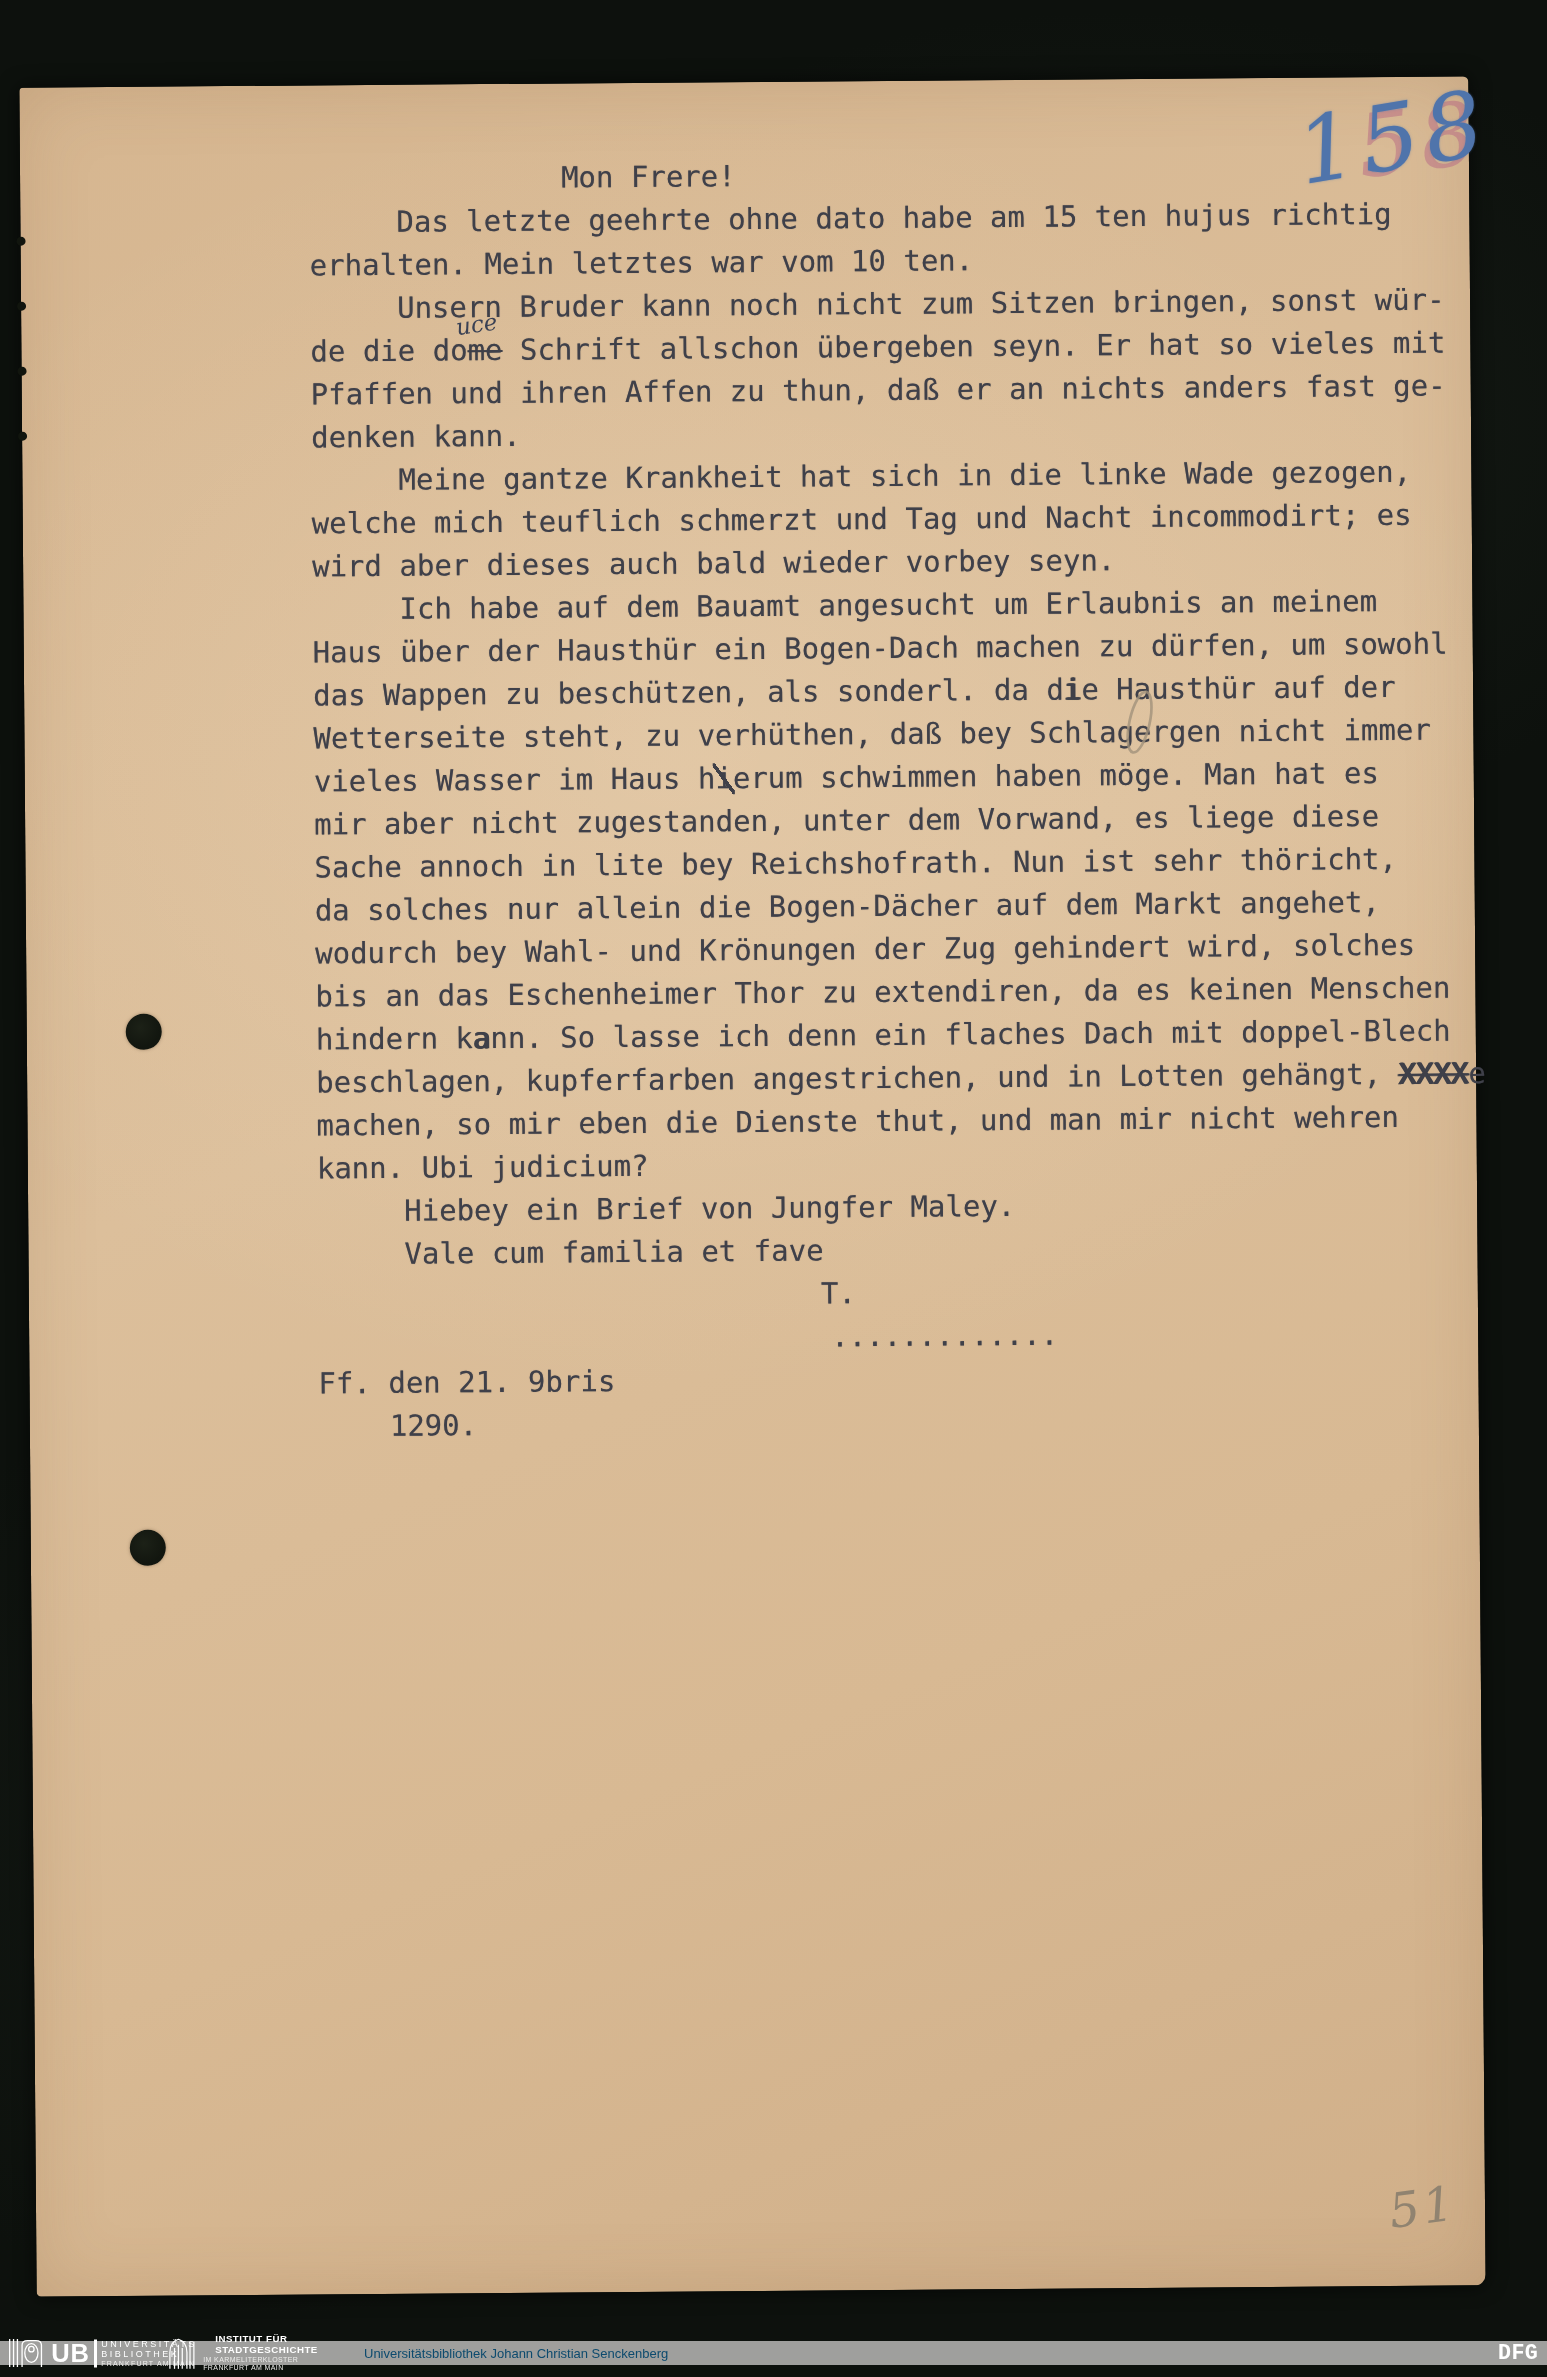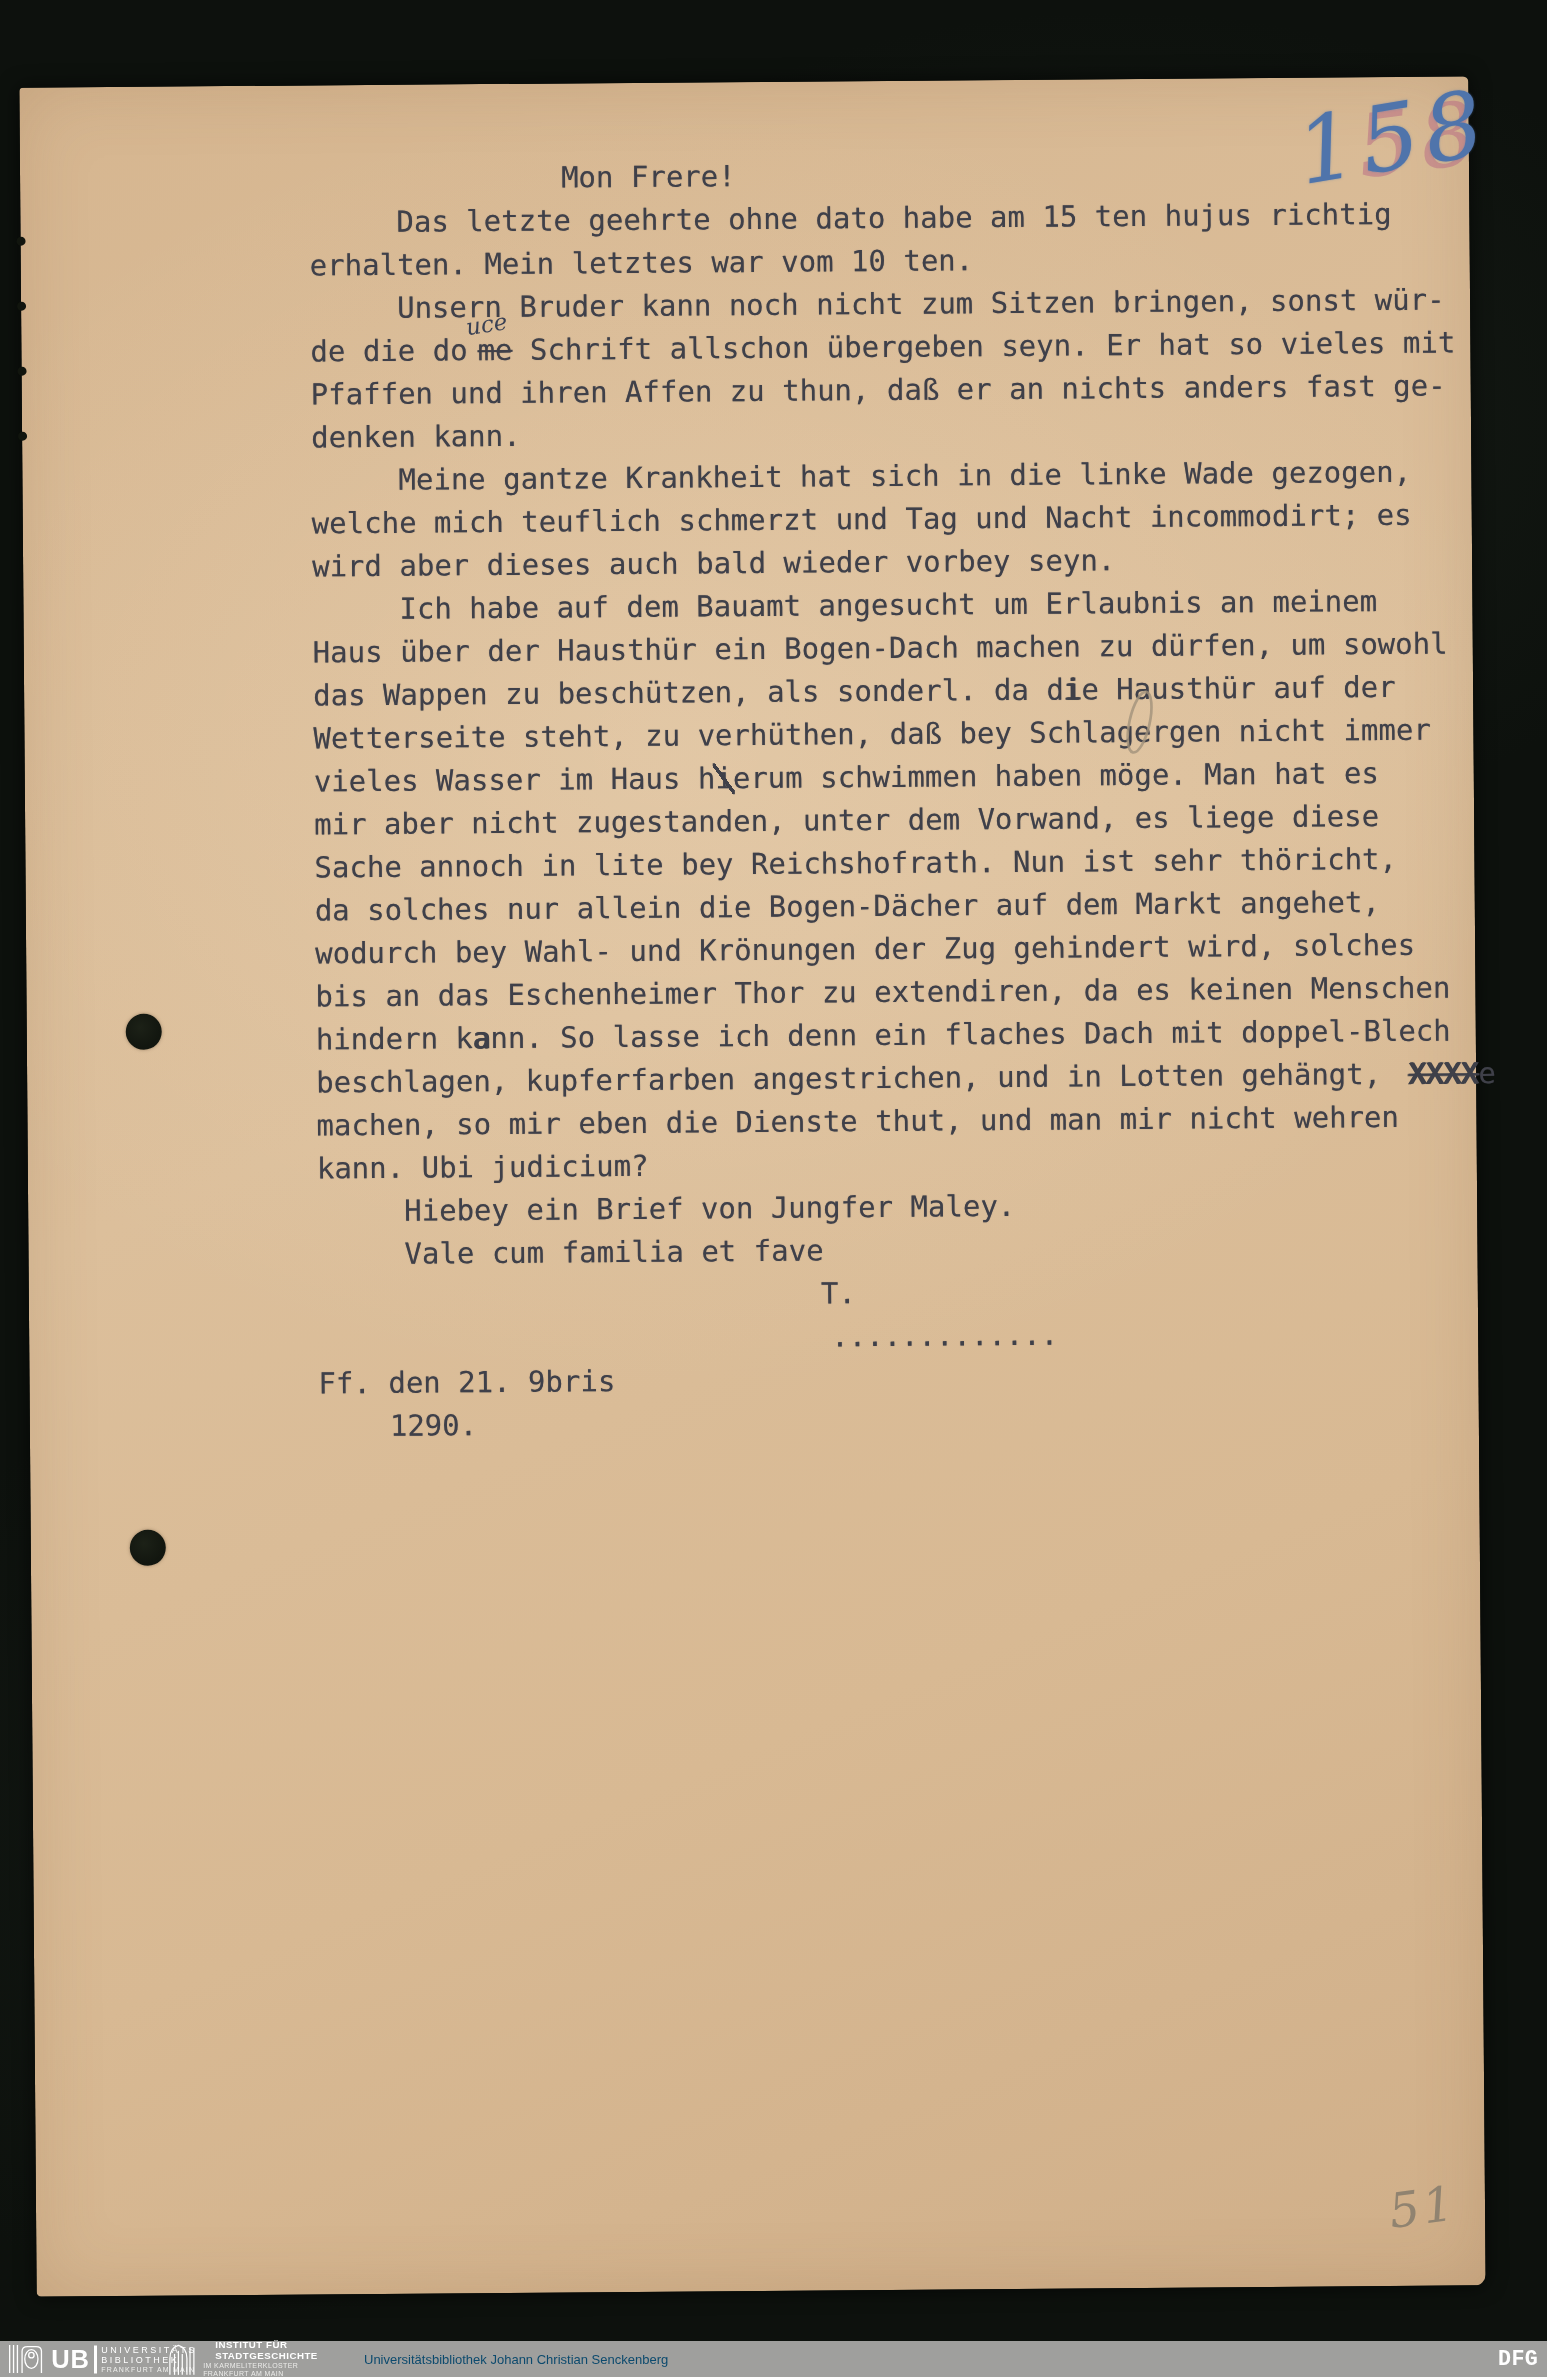--- a/index.html
+++ b/index.html
@@ -27,41 +27,41 @@
     background:radial-gradient(circle at 40% 38%, #1c2117 0%, #12160f 65%);
     box-shadow:0 0 3.1px rgba(80,60,40,.5);}
   
   .letter-body{
     position:absolute;left:289px;top:73px;width:1192px;
     font-family:"DejaVu Sans Mono", monospace;
     font-size:29px;color:#3f4049;
     text-shadow:0 0 0.8px rgba(62,62,74,.55);
   }
   .line{height:43px;line-height:43px;white-space:pre;}
-  .ts{text-decoration:line-through;text-decoration-thickness:2.3px;margin-left:10px;}
+  .ts{text-decoration:line-through;text-decoration-thickness:2.3px;}
   .ot{text-shadow:1.2px 0 0 currentColor,-0.9px 0.3px 0 currentColor,0 0 0.8px rgba(62,62,74,.55);}
   .sl{position:relative;display:inline-block;}
   .sl::after{content:"";position:absolute;left:-2.3px;right:-2.3px;top:6.2px;bottom:6.2px;
     background:linear-gradient(to top right, transparent 45%, #3f4049 45%, #3f4049 55%, transparent 55%);}
   .hand{display:inline-block;width:0;white-space:nowrap;position:relative;top:-25.5px;left:-46px;
     font-family:"DejaVu Serif", serif;font-style:italic;font-size:23px;color:#3a4154;
     transform:rotate(-8deg);text-shadow:none;}
   .squiggle{position:absolute;left:803px;top:536px;opacity:.8;}
   
   .folio{position:absolute;left:1261px;top:1.5px;width:232px;height:139px;
     font-family:"DejaVu Serif", serif;font-style:italic;}
   .folio .blue{position:absolute;left:15.5px;top:6.2px;font-size:91px;letter-spacing:6.2px;
     color:#4f74ab;transform:rotate(-9deg);text-shadow:0 0 2.3px rgba(79,116,171,.55);}
   .folio .red{position:absolute;left:76px;top:10.8px;font-size:87px;letter-spacing:7.7px;
     color:rgba(176,88,128,.42);transform:rotate(-7deg);}
   .pencil-mark{position:absolute;left:1353px;top:2102px;
     font-family:"DejaVu Serif", serif;font-style:italic;font-size:48px;
     color:#8a7f6e;transform:rotate(-7deg);letter-spacing:3.1px;opacity:.9;}
   
-  .footer{position:absolute;left:0;top:2341px;width:1548px;height:36px;background:#9f9f9d;}
+  .footer{position:absolute;left:0;top:2341px;width:1548px;height:24px;background:#9f9f9d;}
   .footer *{color:#fff;}
   .ub-block{position:absolute;left:7.7px;top:50%;transform:translateY(-50%);
     display:flex;align-items:center;gap:4.6px;}
   .ub-abbr{font-size:25.5px;font-weight:bold;letter-spacing:0.8px;line-height:1;}
   .ub-divider{width:2.3px;height:28px;background:#fff;}
   .ub-text{display:flex;flex-direction:column;justify-content:center;}
   .ub-text .l1,.ub-text .l2{font-size:9px;letter-spacing:2.5px;line-height:10.4px;white-space:nowrap;}
   .ub-text .l3{font-size:7px;letter-spacing:1.2px;line-height:8.5px;white-space:nowrap;color:#f0f0ee;}
   .inst-block{position:absolute;left:166px;top:50%;transform:translateY(-50%);
     display:flex;align-items:center;gap:6.2px;}

